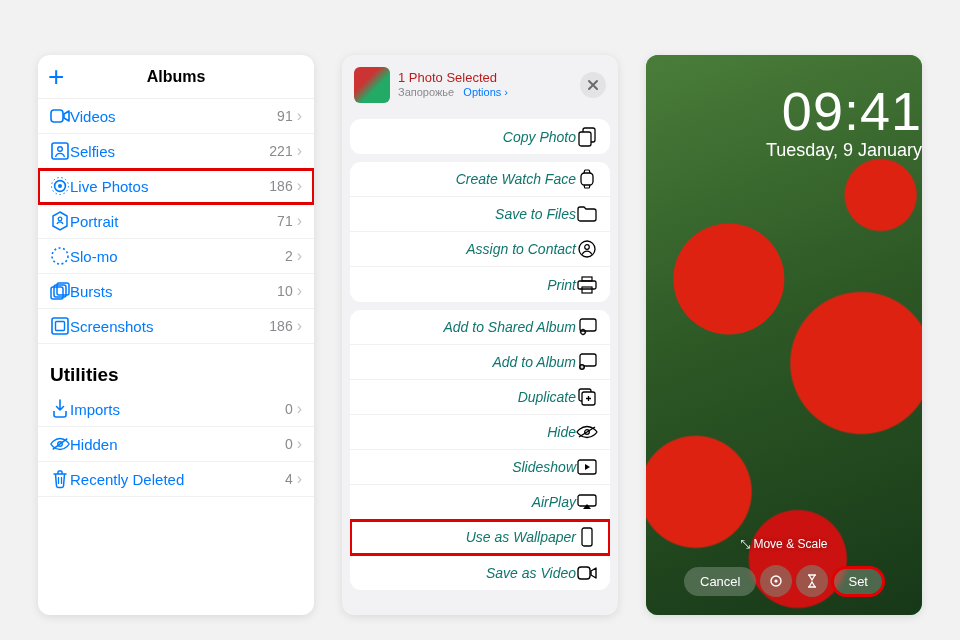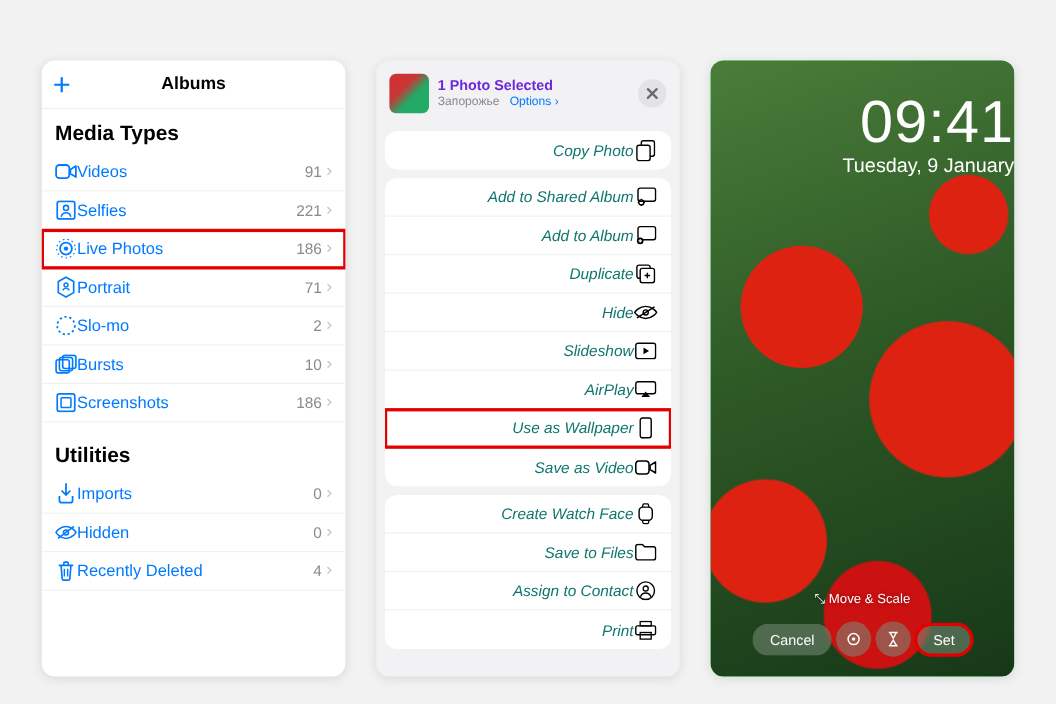--- a/index.html
+++ b/index.html
@@ -53,21 +53,21 @@
   
   .p2{ background:#f2f2f5; padding:8px; display:flex; flex-direction:column; gap:10px;}
   .p2-head{
     display:flex; align-items:center; gap:8px; padding:4px 4px 6px;
   }
   .thumb{
     width:36px; height:36px; border-radius:6px;
     background:linear-gradient(135deg,#c33 35%,#2a6 60%);
   }
   .p2-head-txt{ flex:1; font-size:11px; line-height:1.25;}
-  .p2-title{ font-weight:700; font-size:13px; color:#6d28d9;}
+  .p2-title{ font-weight:400; font-size:13px; color:#b91c1c;}
   .p2-sub{ color:#8a8a8e; font-size:11px;}
   .p2-opt{ color:#007aff; font-size:11px;}
   .close-btn{
     width:26px; height:26px; border-radius:50%; background:#e3e3e6;
     display:flex; align-items:center; justify-content:center;
     color:#6b6b6e; font-size:14px; cursor:pointer;
   }
   .card{
     background:#fff; border-radius:11px; overflow:hidden;
     display:flex; flex-direction:column;
@@ -125,21 +125,20 @@
 </style>
 </head>
 <body>
 
 <div class="panel p1">
   <div class="p1-header">
     <div class="p1-plus">+</div>
     <span>Albums</span>
   </div>
 
-  <div class="section-title">Media Types</div>
   <div id="media-list">
       <div class="row">
         <span class="ic">
           <svg width="20" height="14" viewBox="0 0 20 14">
             <rect x="1" y="1" width="12" height="12" rx="3" fill="none" stroke="#007aff" stroke-width="1.6"></rect>
             <path d="M14 5l5-3v10l-5-3z" fill="none" stroke="#007aff" stroke-width="1.6" stroke-linejoin="round"></path>
           </svg>
         </span>
         <span class="label">Videos</span>
         <span class="count">91</span>
@@ -278,20 +277,59 @@
           <span class="aicon">
             <svg width="18" height="20" viewBox="0 0 18 20">
               <rect x="1" y="5" width="12" height="14" rx="2" fill="none" stroke="#000" stroke-width="1.3"></rect>
               <path d="M5 5V3a2 2 0 012-2h8a2 2 0 012 2v10a2 2 0 01-2 2h-2" fill="none" stroke="#000" stroke-width="1.3"></path>
             </svg>
           </span>
         </div>
       </div>
       <div class="card" style="margin-bottom: 8px;">
         <div class="action">
+          <span>Create Watch Face</span>
+          <span class="aicon">
+            <svg width="14" height="20" viewBox="0 0 14 20">
+              <rect x="1" y="4" width="12" height="12" rx="3.5" fill="none" stroke="#000" stroke-width="1.3"></rect>
+              <path d="M4 4l.6-2.4a1 1 0 011-.6h2.8a1 1 0 011 .6L10 4M4 16l.6 2.4a1 1 0 001 .6h2.8a1 1 0 001-.6L10 16" fill="none" stroke="#000" stroke-width="1.2"></path>
+            </svg>
+          </span>
+        </div>
+        <div class="action">
+          <span>Save to Files</span>
+          <span class="aicon">
+            <svg width="20" height="16" viewBox="0 0 20 16">
+              <path d="M1 3a2 2 0 012-2h4l2 2h8a2 2 0 012 2v8a2 2 0 01-2 2H3a2 2 0 01-2-2z" fill="none" stroke="#000" stroke-width="1.3"></path>
+            </svg>
+          </span>
+        </div>
+        <div class="action">
+          <span>Assign to Contact</span>
+          <span class="aicon">
+            <svg width="18" height="18" viewBox="0 0 18 18">
+              <circle cx="9" cy="9" r="8" fill="none" stroke="#000" stroke-width="1.3"></circle>
+              <circle cx="9" cy="7" r="2.3" fill="none" stroke="#000" stroke-width="1.2"></circle>
+              <path d="M4.2 14.5c1-2.3 2.8-3.4 4.8-3.4s3.8 1.1 4.8 3.4" fill="none" stroke="#000" stroke-width="1.2"></path>
+            </svg>
+          </span>
+        </div>
+        <div class="action">
+          <span>Print</span>
+          <span class="aicon">
+            <svg width="20" height="18" viewBox="0 0 20 18">
+              <rect x="5" y="1" width="10" height="4" fill="none" stroke="#000" stroke-width="1.2"></rect>
+              <rect x="1" y="5" width="18" height="8" rx="1.5" fill="none" stroke="#000" stroke-width="1.3"></rect>
+              <rect x="5" y="11" width="10" height="6" fill="none" stroke="#000" stroke-width="1.2"></rect>
+            </svg>
+          </span>
+        </div>
+      </div>
+      <div class="card" style="margin-bottom: 8px;">
+        <div class="action">
           <span>Add to Shared Album</span>
           <span class="aicon">
             <svg width="20" height="18" viewBox="0 0 20 18">
               <rect x="3" y="1" width="16" height="12" rx="2" fill="none" stroke="#000" stroke-width="1.3"></rect>
               <circle cx="6" cy="14" r="2.3" fill="none" stroke="#000" stroke-width="1.3"></circle>
               <path d="M6 11.7v-1M6 16.3v1M3.7 14h-1M8.3 14h1" stroke="#000" stroke-width="1.2"></path>
             </svg>
           </span>
         </div>
         <div class="action">
@@ -349,59 +387,20 @@
               <rect x="1" y="1" width="10" height="18" rx="2" fill="none" stroke="#000" stroke-width="1.3"></rect>
             </svg>
           </span>
         </div>
         <div class="action">
           <span>Save as Video</span>
           <span class="aicon">
             <svg width="20" height="14" viewBox="0 0 20 14">
               <rect x="1" y="1" width="12" height="12" rx="3" fill="none" stroke="#000" stroke-width="1.4"></rect>
               <path d="M14 5l5-3v10l-5-3z" fill="none" stroke="#000" stroke-width="1.4" stroke-linejoin="round"></path>
-            </svg>
-          </span>
-        </div>
-      </div>
-      <div class="card" style="margin-bottom: 8px;">
-        <div class="action">
-          <span>Create Watch Face</span>
-          <span class="aicon">
-            <svg width="14" height="20" viewBox="0 0 14 20">
-              <rect x="1" y="4" width="12" height="12" rx="3.5" fill="none" stroke="#000" stroke-width="1.3"></rect>
-              <path d="M4 4l.6-2.4a1 1 0 011-.6h2.8a1 1 0 011 .6L10 4M4 16l.6 2.4a1 1 0 001 .6h2.8a1 1 0 001-.6L10 16" fill="none" stroke="#000" stroke-width="1.2"></path>
-            </svg>
-          </span>
-        </div>
-        <div class="action">
-          <span>Save to Files</span>
-          <span class="aicon">
-            <svg width="20" height="16" viewBox="0 0 20 16">
-              <path d="M1 3a2 2 0 012-2h4l2 2h8a2 2 0 012 2v8a2 2 0 01-2 2H3a2 2 0 01-2-2z" fill="none" stroke="#000" stroke-width="1.3"></path>
-            </svg>
-          </span>
-        </div>
-        <div class="action">
-          <span>Assign to Contact</span>
-          <span class="aicon">
-            <svg width="18" height="18" viewBox="0 0 18 18">
-              <circle cx="9" cy="9" r="8" fill="none" stroke="#000" stroke-width="1.3"></circle>
-              <circle cx="9" cy="7" r="2.3" fill="none" stroke="#000" stroke-width="1.2"></circle>
-              <path d="M4.2 14.5c1-2.3 2.8-3.4 4.8-3.4s3.8 1.1 4.8 3.4" fill="none" stroke="#000" stroke-width="1.2"></path>
-            </svg>
-          </span>
-        </div>
-        <div class="action">
-          <span>Print</span>
-          <span class="aicon">
-            <svg width="20" height="18" viewBox="0 0 20 18">
-              <rect x="5" y="1" width="10" height="4" fill="none" stroke="#000" stroke-width="1.2"></rect>
-              <rect x="1" y="5" width="18" height="8" rx="1.5" fill="none" stroke="#000" stroke-width="1.3"></rect>
-              <rect x="5" y="11" width="10" height="6" fill="none" stroke="#000" stroke-width="1.2"></rect>
             </svg>
           </span>
         </div>
       </div>
     </div>
 </div>
 
 <div class="panel p3">
   <div class="tulips"></div>
   <div class="ls-clock">

